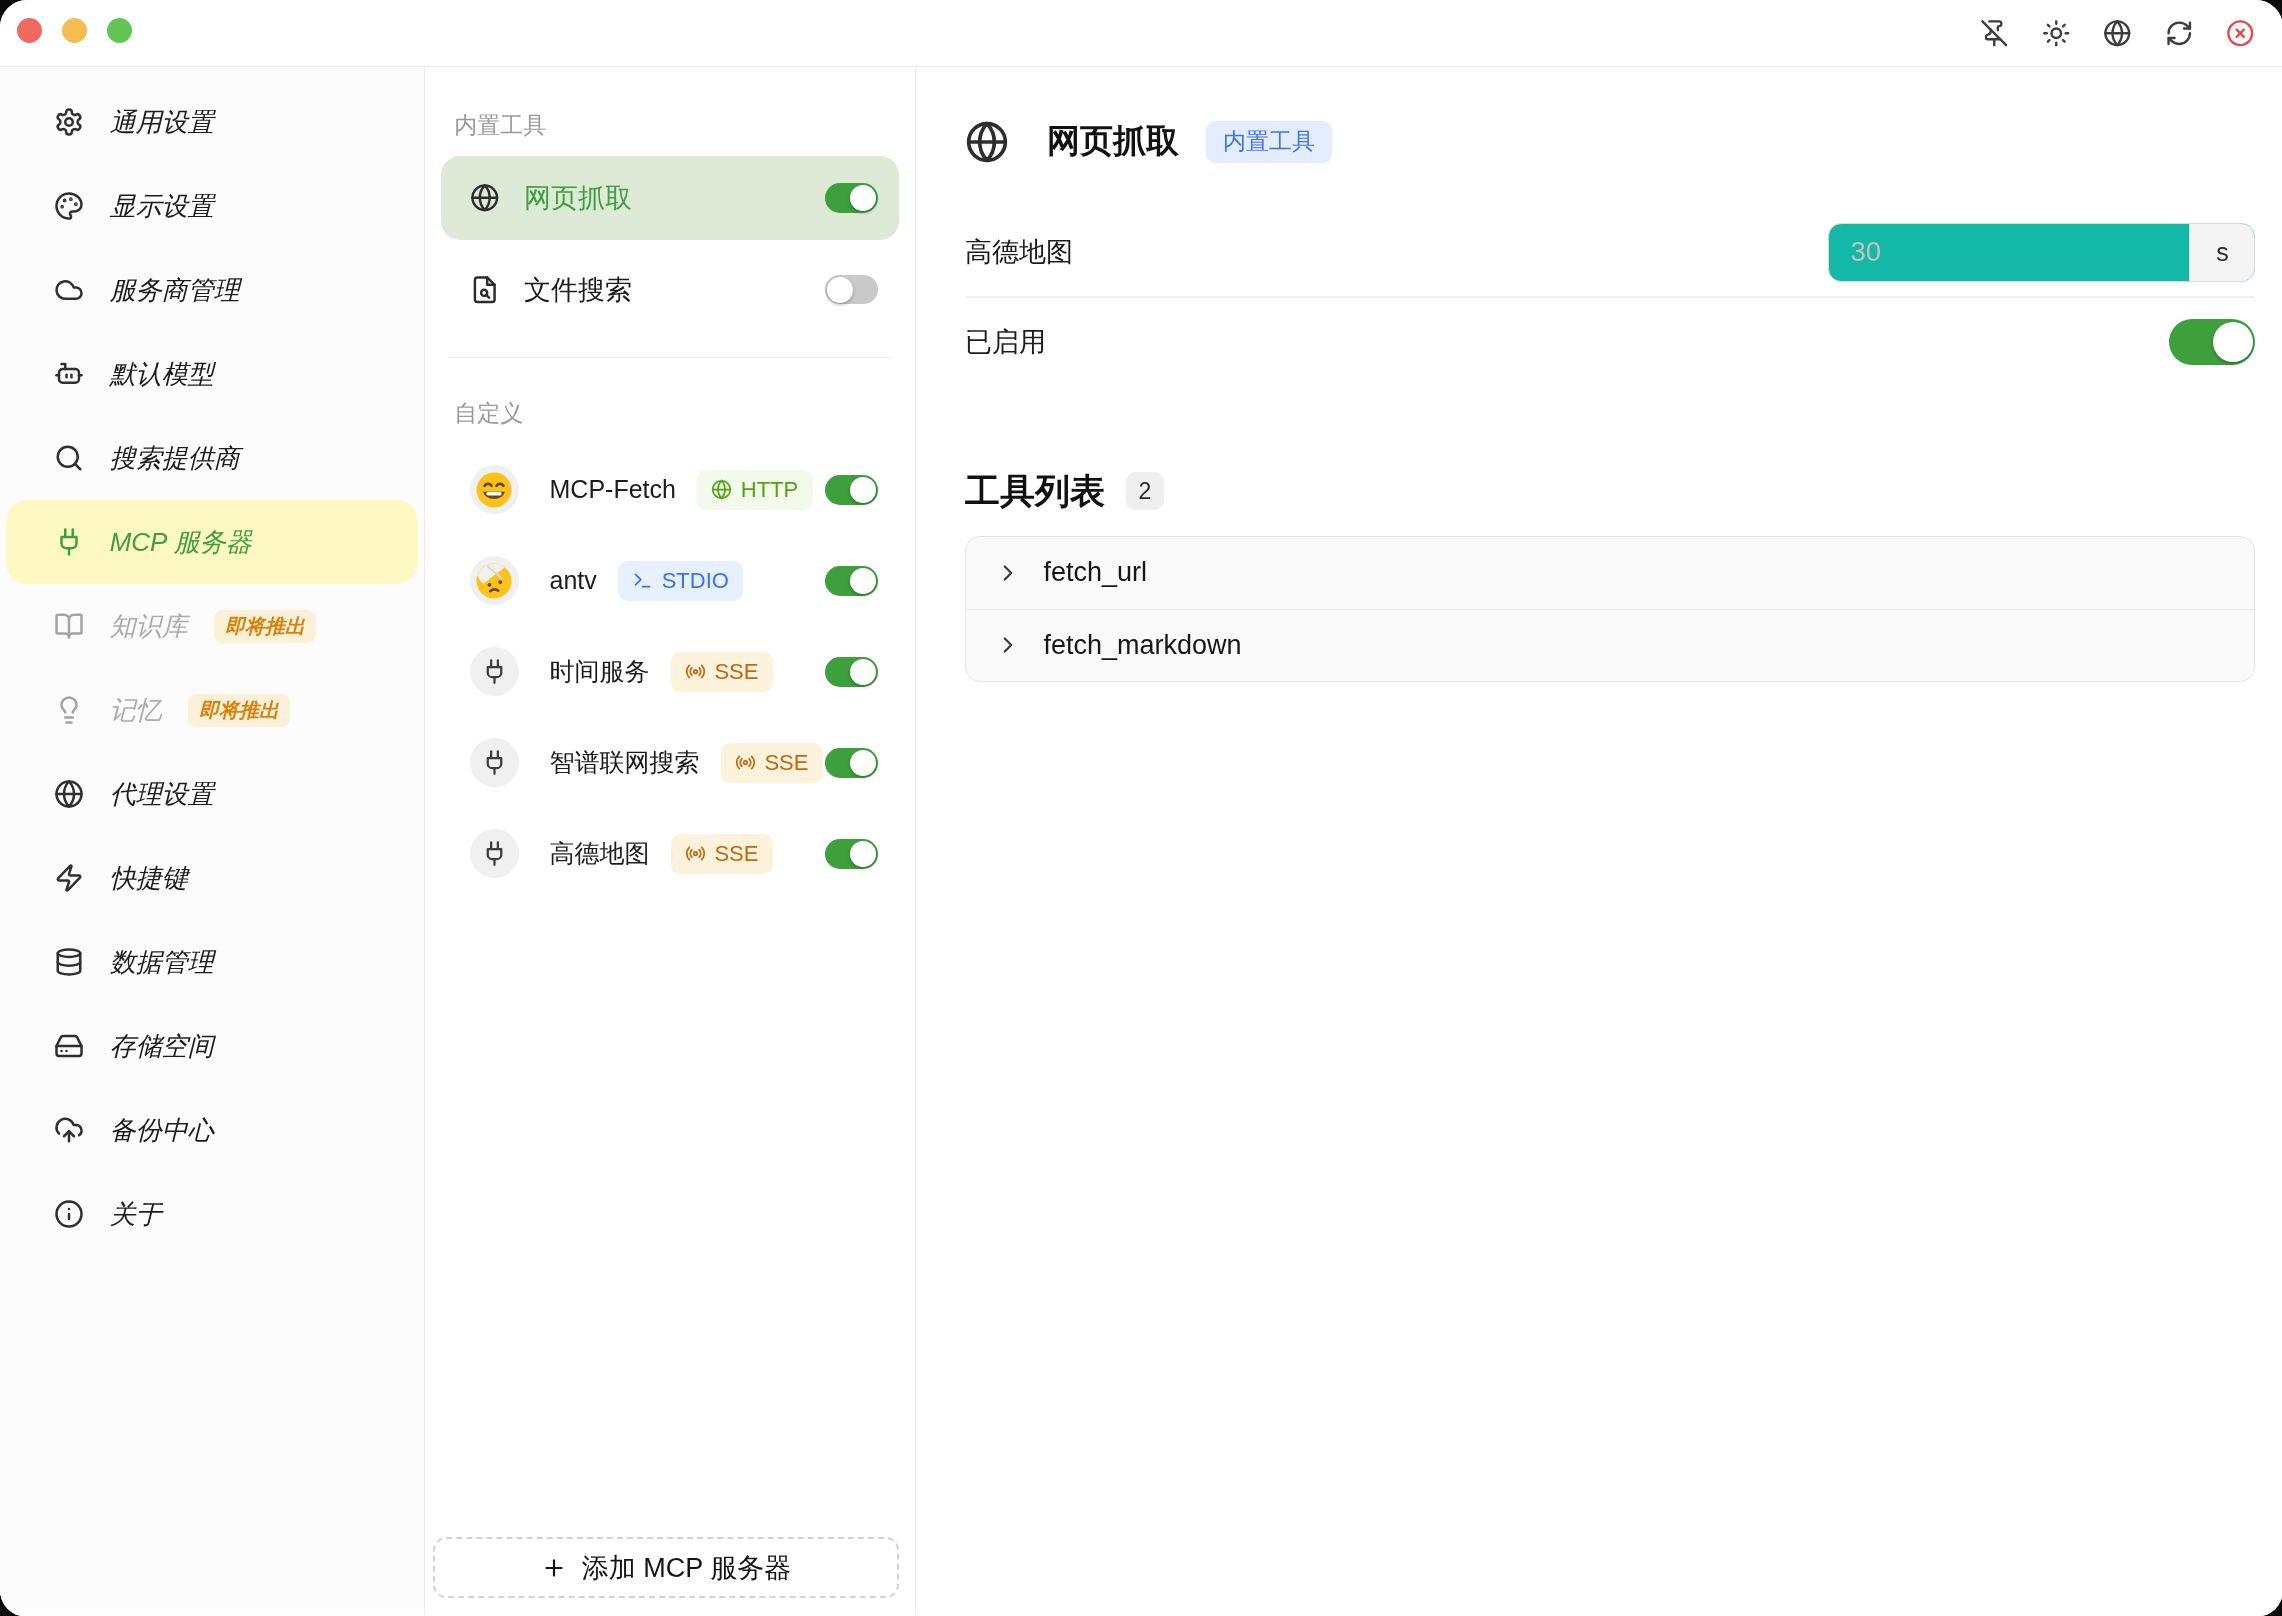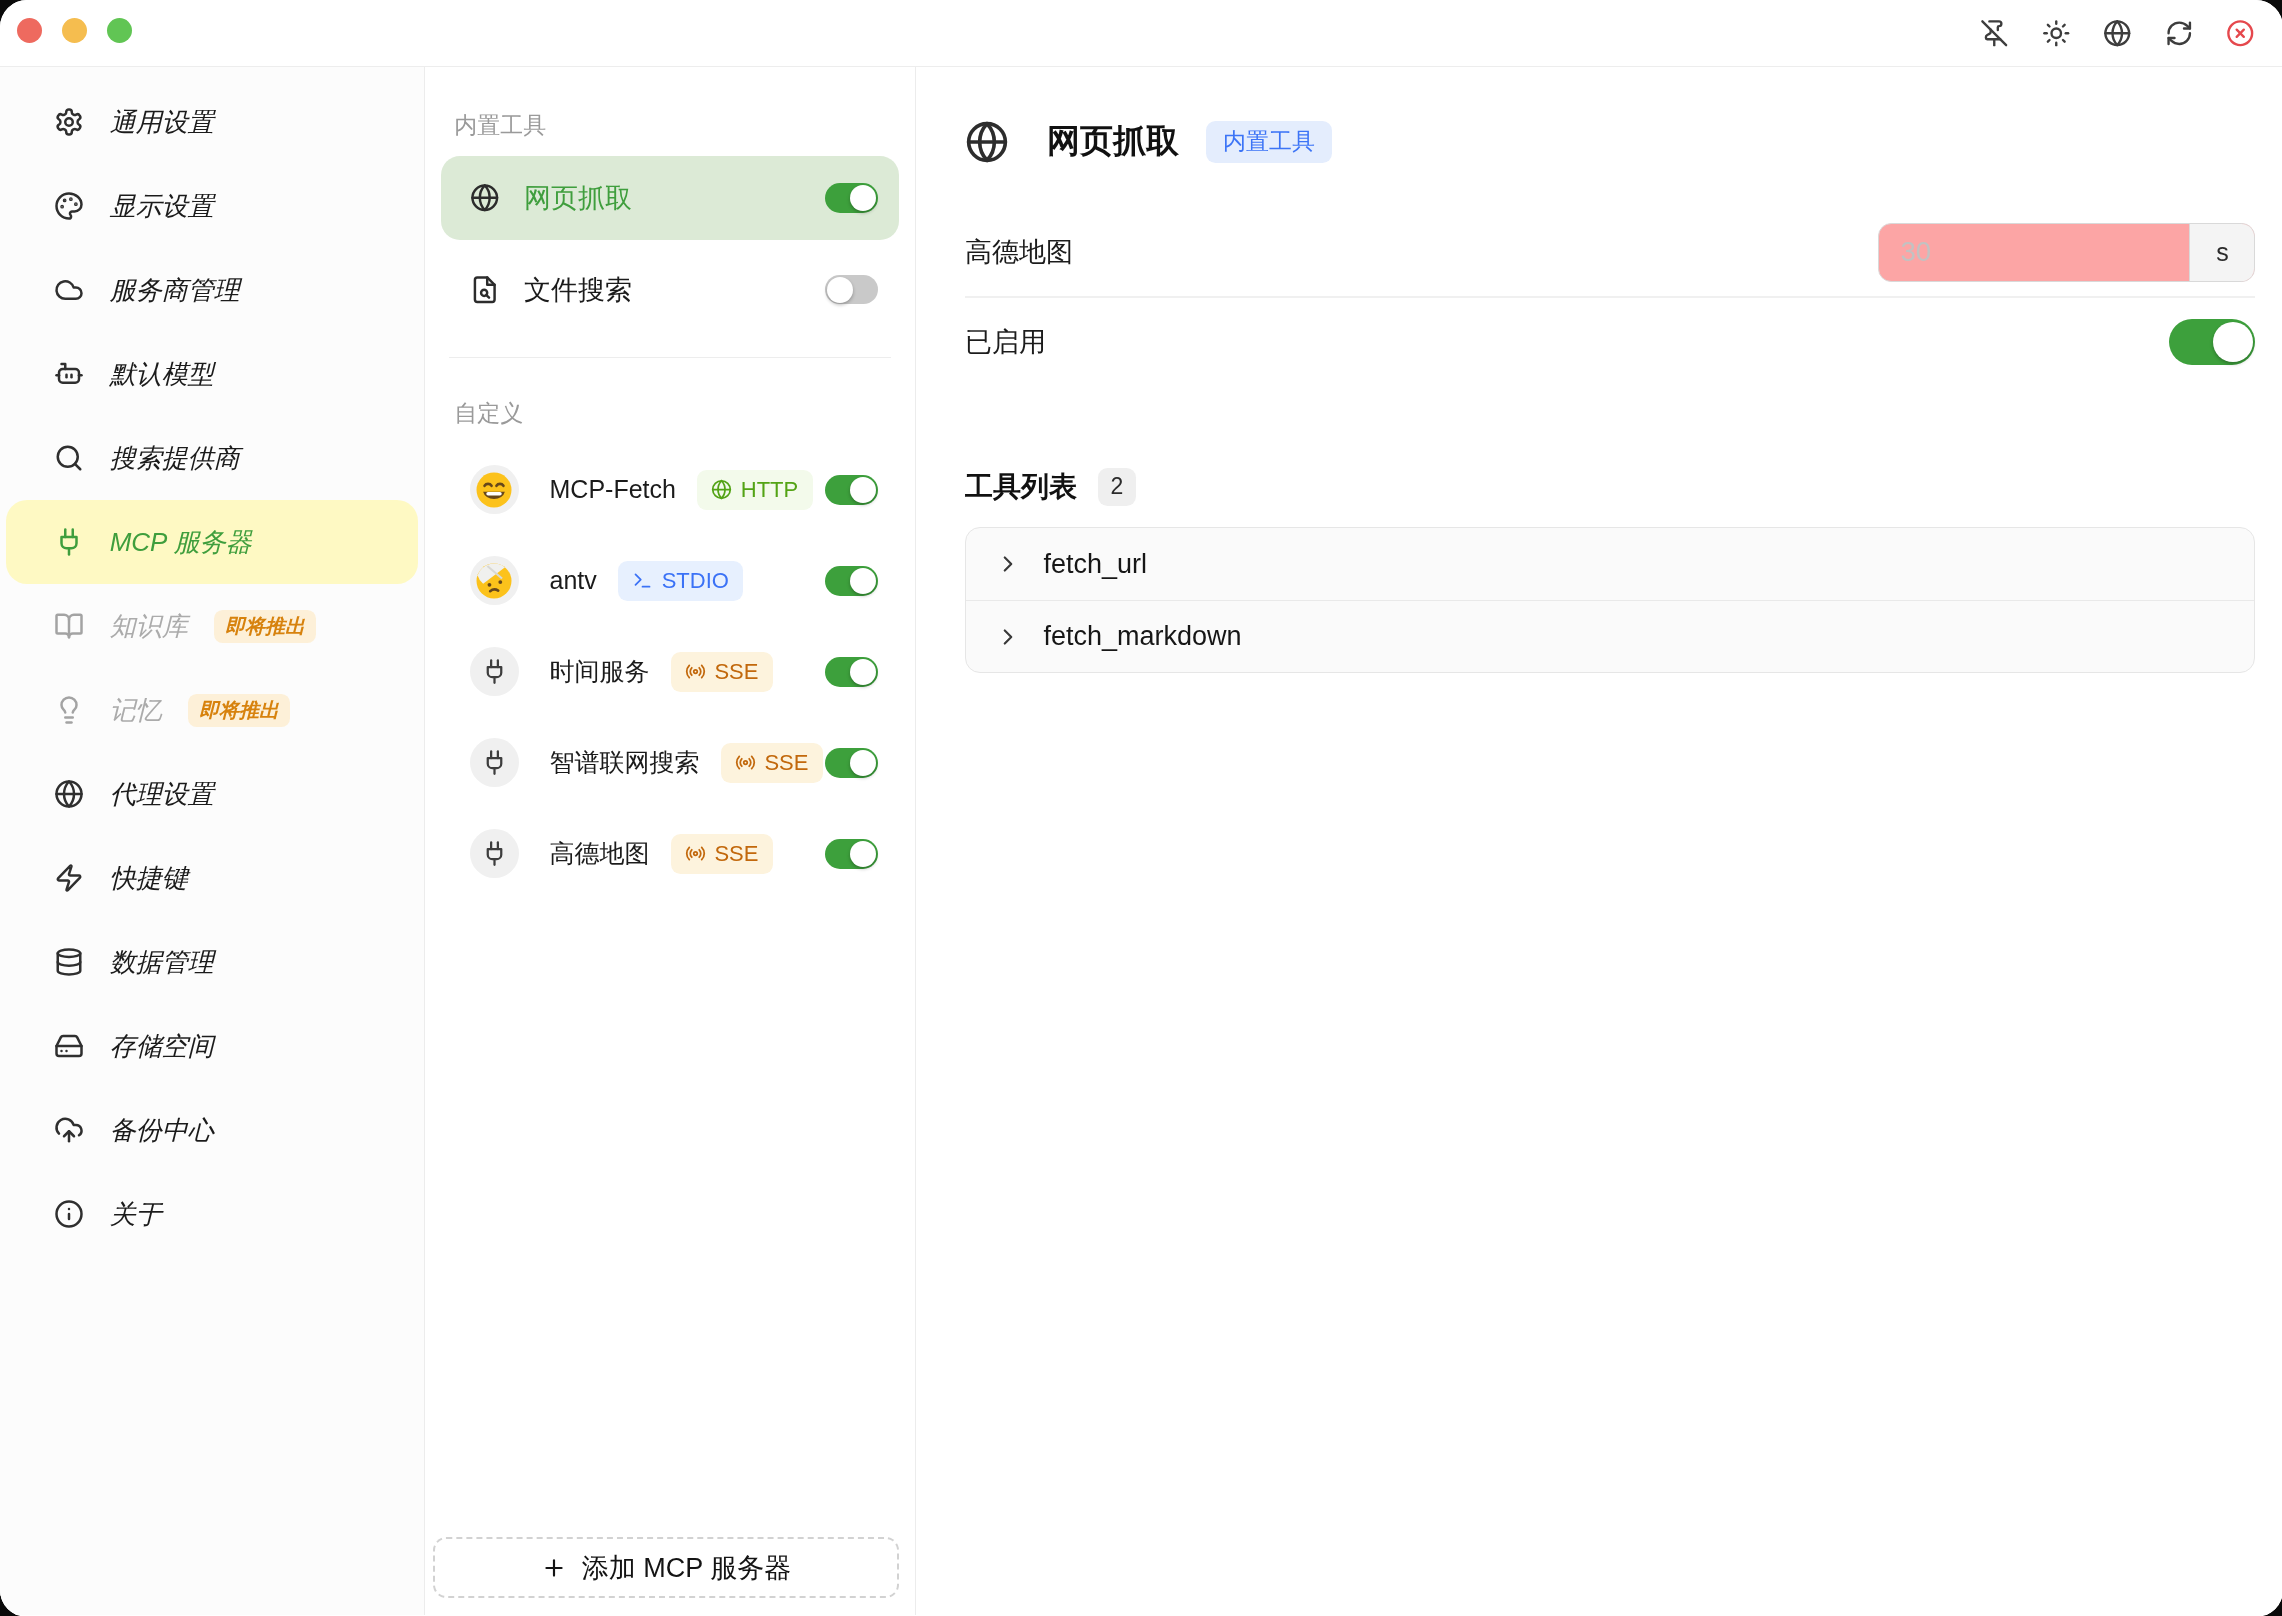--- a/index.html
+++ b/index.html
@@ -58,26 +58,26 @@
   
   .detail{flex:1;padding:44px 27.6px 0 49px;background:#fff;min-width:0;}
   .d-header{display:flex;align-items:center;height:61px;}
   .d-globe{display:flex;color:#2d2d2d;flex:none;}
   .d-title{font-size:33px;font-weight:700;color:#111;margin-left:38px;white-space:nowrap;}
   .d-badge{margin-left:27px;background:#e4edfd;color:#3c74f6;font-size:23px;padding:9.5px 17px;border-radius:9.5px;line-height:1;white-space:nowrap;}
   .form-row{display:flex;align-items:center;height:88px;}
   .form-row.first{margin-top:36px;}
   .f-label{font-size:27px;color:#1c1c1c;}
   .row-divider{height:1.9px;background:#f0f0f0;}
-  .input-group{margin-left:auto;display:flex;width:377px;height:59px;border:1.9px solid #d9d9d9;border-radius:13.3px;overflow:hidden;background:#fca5a5;justify-content:center;}
+  .input-group{margin-left:auto;display:flex;width:427px;height:59px;border:1.9px solid #d9d9d9;border-radius:13.3px;overflow:hidden;background:#14b8a6;justify-content:center;}
   .input-group input{flex:1;border:none;outline:none;padding:0 0 0 21px;font-size:27.6px;color:#333;min-width:0;background:transparent;font-family:inherit;}
   .input-group input::placeholder{color:#c2c2c2;}
   .unit{width:65px;flex:none;background:#f4f4f4;border-left:1.9px solid #d9d9d9;display:flex;align-items:center;justify-content:center;font-size:25px;color:#2b2b2b;}
   .tools-head{display:flex;align-items:center;gap:21px;margin-top:82px;}
-  .tools-title{font-size:28px;font-weight:700;color:#111;}
+  .tools-title{font-size:35px;font-weight:700;color:#111;}
   .count-badge{background:#efefef;border-radius:9.5px;padding:7.6px 12.4px;font-size:23px;color:#2b2b2b;line-height:1;}
   .tools-box{margin-top:21px;border:1.9px solid #e6e6e6;background:#fafafa;border-radius:15px;overflow:hidden;}
   .tool-row{height:72px;display:flex;align-items:center;padding-left:28.5px;gap:23px;font-size:27px;color:#161616;cursor:pointer;}
   .tool-row + .tool-row{border-top:1.9px solid #e9e9e9;}
   .tool-row .chev{display:flex;color:#3a3a3a;flex:none;}
 </style>
 </head>
 <body>
 
 <div class="window">

